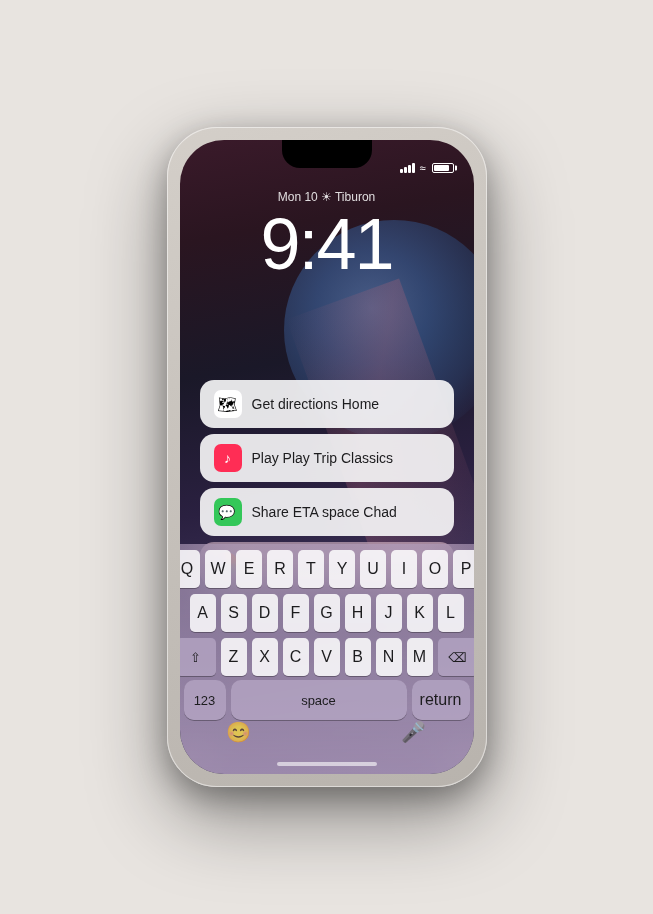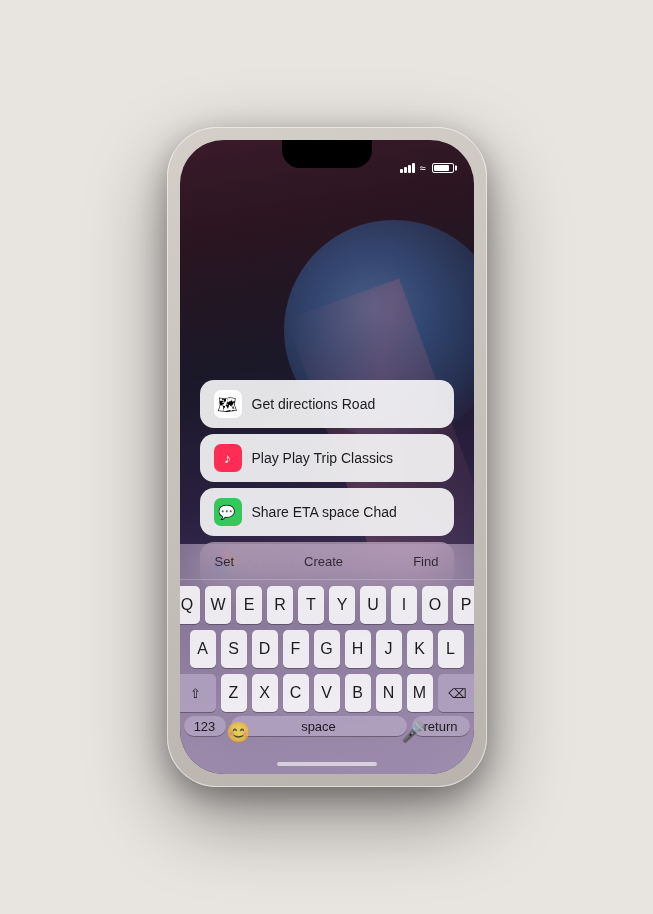--- a/index.html
+++ b/index.html
@@ -314,33 +314,33 @@
       display: flex;
       justify-content: space-between;
       align-items: center;
       padding: 4px 4px 0;
       gap: 5px;
     }
 
     .kb-bottom-key {
       background: rgba(180,165,195,0.8);
       border-radius: 10px;
-      height: 20px;
+      height: 40px;
       display: flex;
       align-items: center;
       justify-content: center;
       font-size: 13px;
       color: #1c1c1e;
       cursor: pointer;
       box-shadow: 0 1px 0 rgba(0,0,0,0.3);
     }
 
     .kb-bottom-nums { width: 42px; }
     .kb-bottom-space { flex: 1; }
-    .kb-bottom-return { width: 58px; font-size: 13px; }
+    .kb-bottom-return { width: 58px; font-size: 16px; }
 
     .phone-bottom-bar {
       position: absolute;
       bottom: 30px;
       left: 50%;
       transform: translateX(-50%);
       display: flex;
       justify-content: space-between;
       width: 200px;
       z-index: 15;
@@ -389,27 +389,33 @@
           <div class="signal-bar" style="height:8px"></div>
           <div class="signal-bar" style="height:10px"></div>
         </div>
         <span class="wifi-icon">≈</span>
         <div class="battery-icon">
           <div class="battery-fill"></div>
         </div>
       </div>
     </div>
 
+    <div class="lock-info">
+      <div class="lock-date-weather">
+        <span>Mon 10 ☀ Tiburon</span>
+      </div>
+      <div class="lock-time">9:41</div>
+    </div>
 
     <div class="siri-suggestions">
       <div class="suggestion-item">
         <div class="suggestion-icon maps">
           <span class="maps-icon-inner">🗺</span>
         </div>
-        <span class="suggestion-text">Get directions Road</span>
+        <span class="suggestion-text">Get directions Home</span>
       </div>
       <div class="suggestion-item">
         <div class="suggestion-icon music">
           <span style="color:white;font-size:14px">♪</span>
         </div>
         <span class="suggestion-text">Play Play Trip Classics</span>
       </div>
       <div class="suggestion-item">
         <div class="suggestion-icon messages">
           <span style="color:white;font-size:14px">💬</span>
@@ -418,25 +424,20 @@
       </div>
 
       <div class="siri-input">
         <div class="siri-orb"></div>
         <span class="siri-placeholder">Ask Siri...</span>
       </div>
     </div>
 
     <div class="keyboard-area">
 
-      <div class="keyboard-suggestions">
-        <span class="kb-suggestion">Set</span>
-        <span class="kb-suggestion">Create</span>
-        <span class="kb-suggestion">Find</span>
-      </div>
 
       <div class="keyboard-rows">
 
         <div class="kb-row">
           <div class="kb-key">Q</div>
           <div class="kb-key">W</div>
           <div class="kb-key">E</div>
           <div class="kb-key">R</div>
           <div class="kb-key">T</div>
           <div class="kb-key">Y</div>

